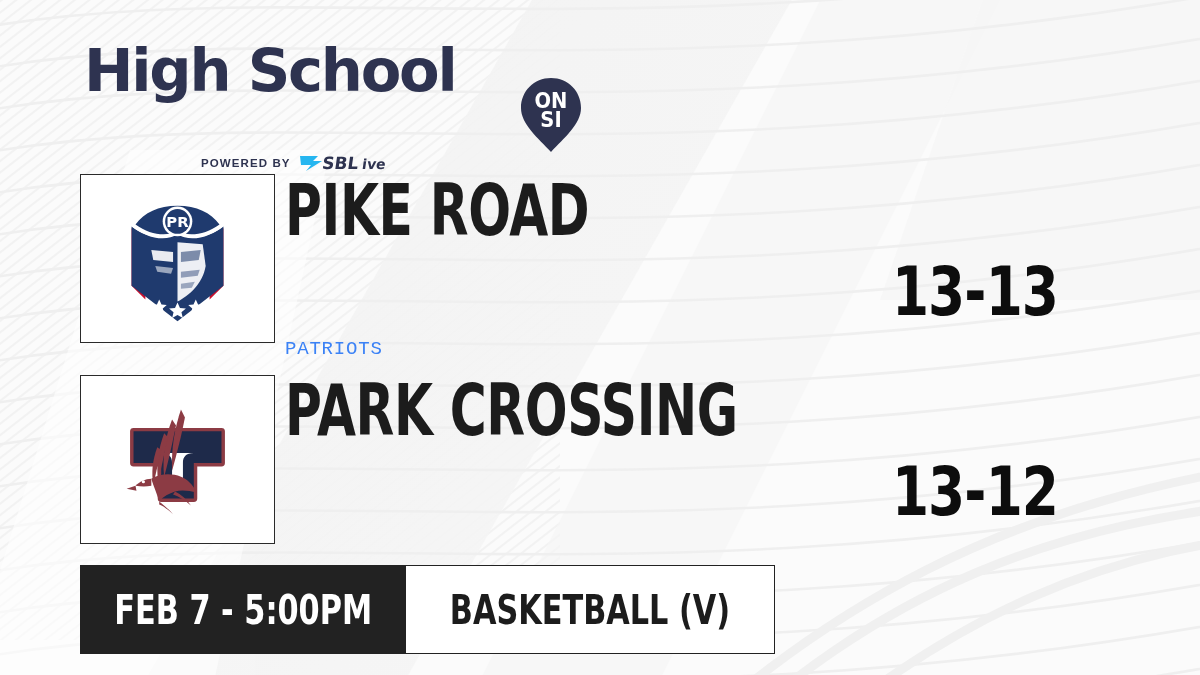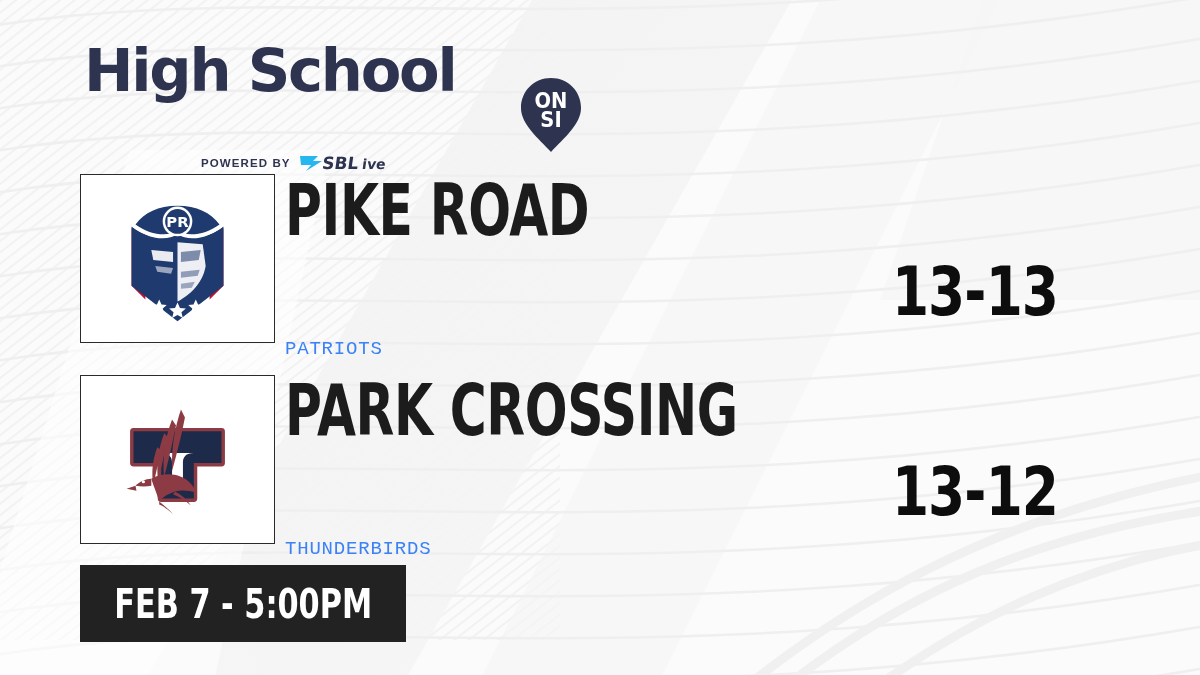--- a/index.html
+++ b/index.html
@@ -100,21 +100,21 @@
     transform:scaleX(0.86) scaleY(1.10);
     transform-origin:center top;
   }
   #team-record-1 { top:258px; }
   #team-record-2 { top:458px; }
 
   
   #info-bar {
     position:absolute;
     left:80px; top:565px;
-    height:77px;
+    height:89px;
     display:flex;
     align-items:stretch;
   }
   #datetime-block {
     background:#222222;
     border:1.3px solid #222222;
     width:326px;
     display:flex; align-items:center; justify-content:center;
   }
   #sport-block {
@@ -282,22 +282,24 @@
       <path d="M66 127 C71 131 76 135 80 140 C76 136 71 132 66 130 Z" fill="#8c3b44"></path>
       <path d="M82 117 C88 120 94 125 98 131 C92 126 86 122 80 120 Z" fill="#8c3b44"></path>
     </svg>
   </div>
 
   <div class="team-name" id="team-name-1">PIKE ROAD</div>
   <div class="team-mascot" id="team-mascot-1">PATRIOTS</div>
   <div class="team-record" id="team-record-1">13-13</div>
 
   <div class="team-name" id="team-name-2">PARK CROSSING</div>
-  <div class="team-mascot" id="team-mascot-2">THUNDERBIRDS</div>
   <div class="team-record" id="team-record-2">13-12</div>
 
   <div id="info-bar">
     <div id="datetime-block">
       <span class="bar-text" id="datetime-text">FEB 7 - 5:00PM</span>
     </div>
+    <div id="sport-block">
+      <span class="bar-text" id="sport-text">BASKETBALL (V)</span>
+    </div>
   </div>
 
 </div>
 
 </body></html>

